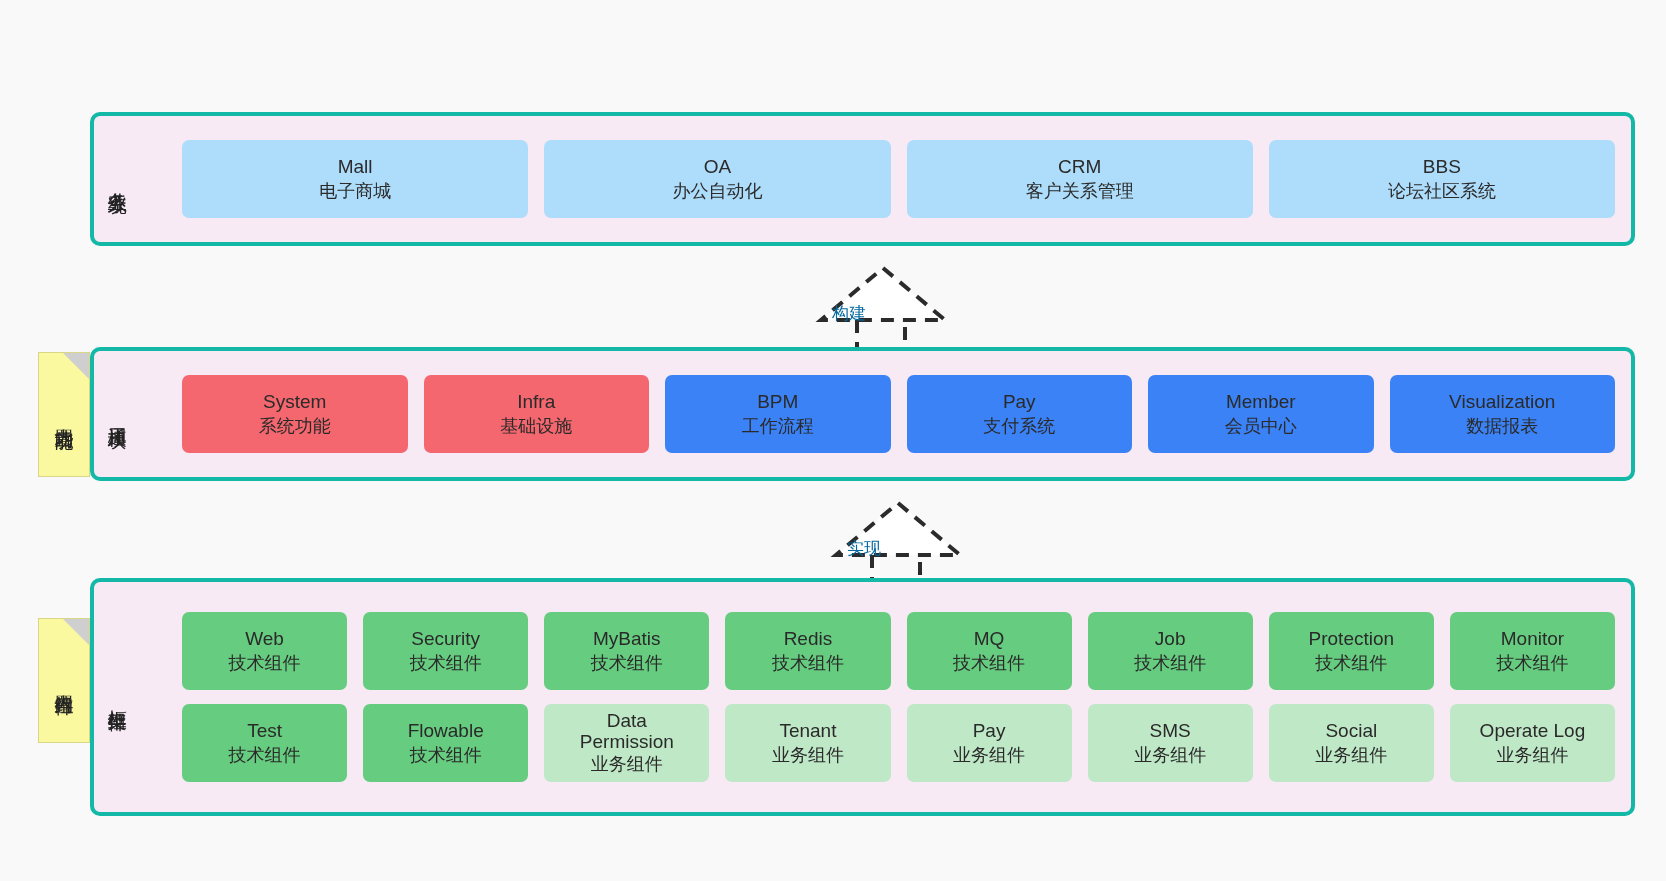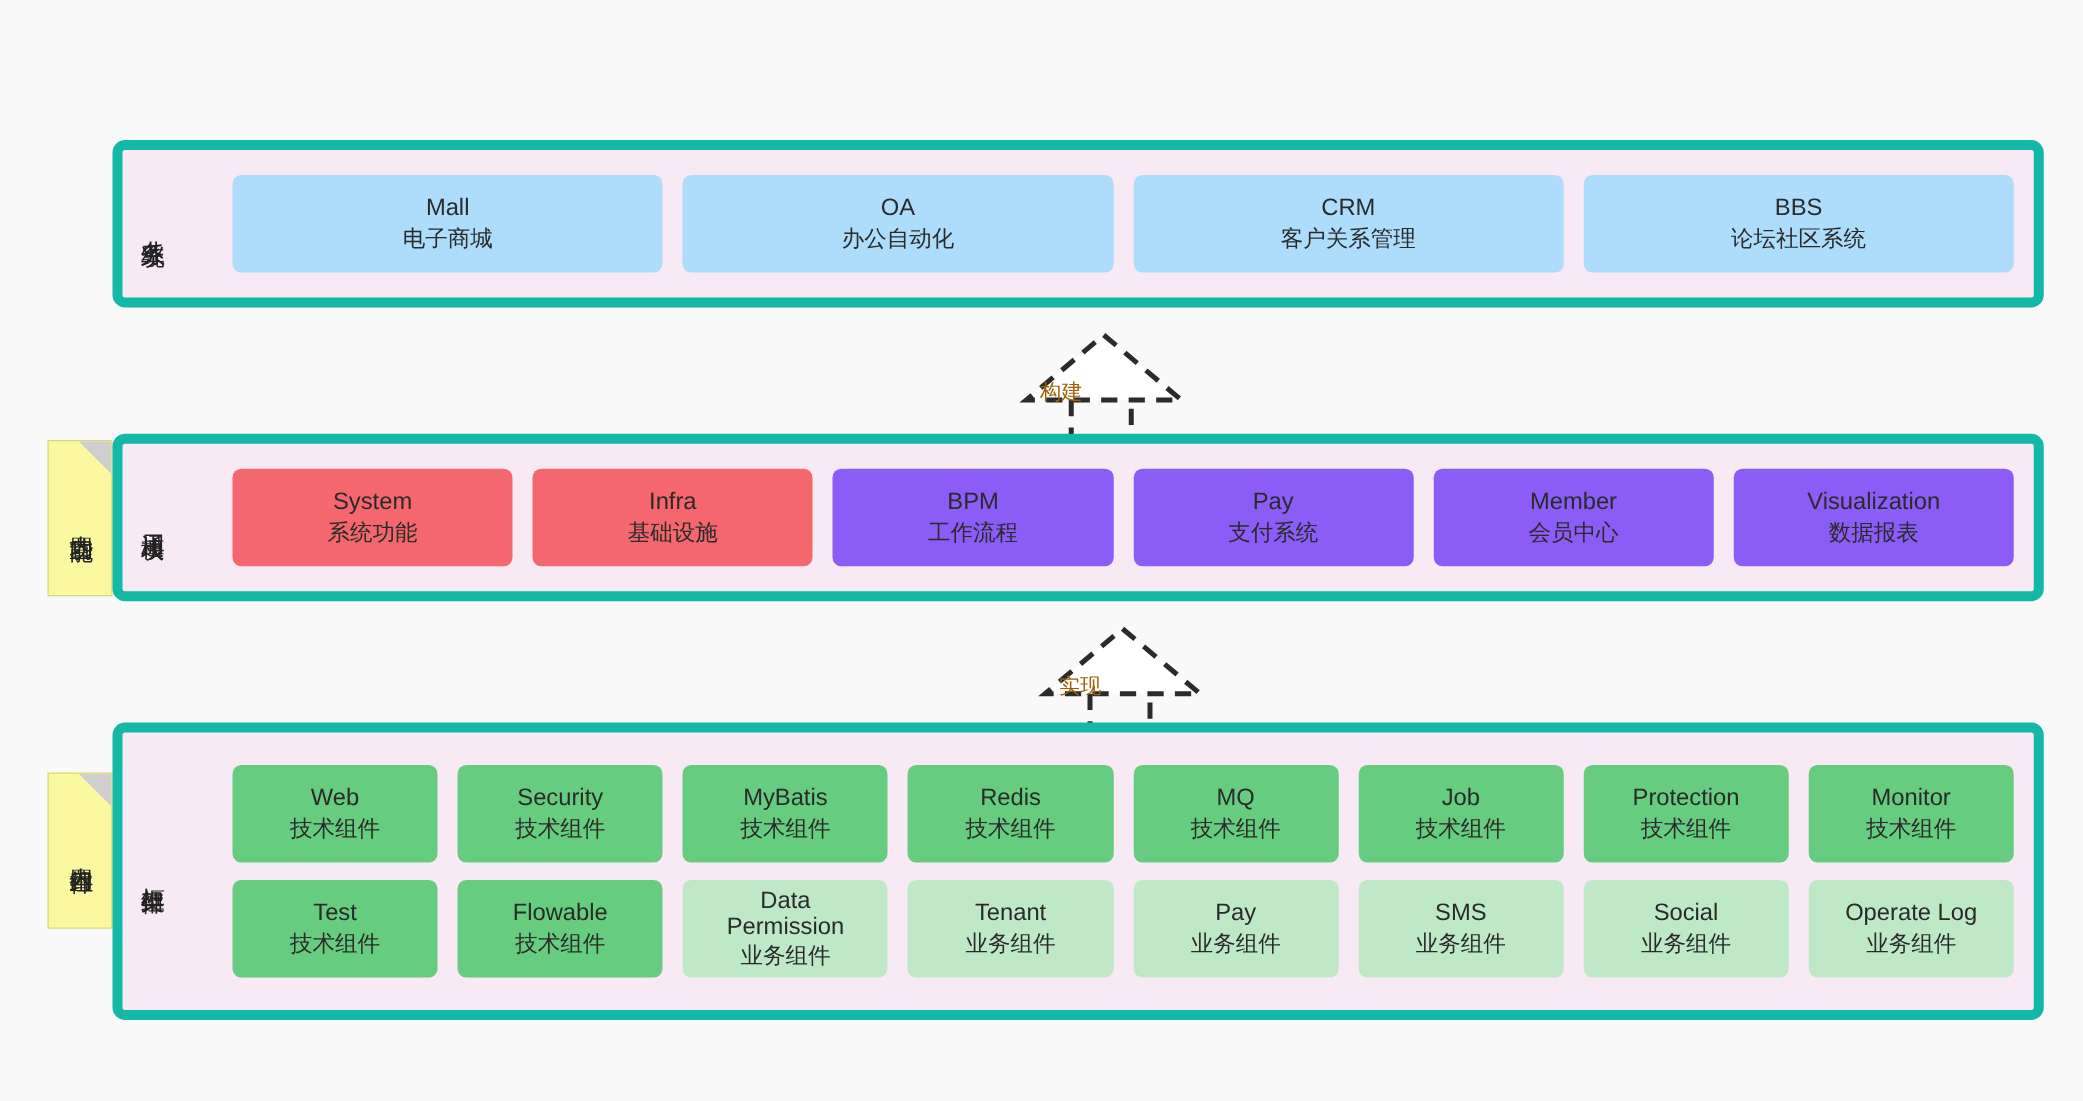--- a/index.html
+++ b/index.html
@@ -14,21 +14,21 @@
     position: relative;
     width: 1666px;
     height: 881px;
     background: #f9f9f9;
   }
 
   
   .layer {
     position: absolute;
     background: #f7eaf5;
-    border: 8px solid #14b8a6;
+    border: 4px solid #14b8a6;
     border-radius: 10px;
     display: flex;
     align-items: stretch;
     gap: 36px;
   }
   .layer-title {
     width: 46px;
     flex: 0 0 46px;
     display: flex;
     align-items: center;
@@ -78,21 +78,21 @@
   }
   .card .t {
     font-size: 19px;
   }
   .card .s {
     font-size: 18px;
   }
   .card.h92  { height: 78px; }
   .card.blue  { background: #aedcfb; }
   .card.red   { background: #f4676e; }
-  .card.pink  { background: #8b5cf6; }
+  .card.pink  { background: #3b82f6; }
   .card.green { background: #66cc7f; text-align: center; }
   .card.mint  { background: #bfe8c7; }
 
   
   .note {
     position: absolute;
     background: #fbf9a0;
     border: 1px solid #d9d787;
     display: flex;
     align-items: center;
@@ -115,21 +115,21 @@
     border-top: 26px solid #cfcfcf;
   }
 
   
   .arrow-wrap {
     position: absolute;
   }
   .arrow-label {
     position: absolute;
     font-size: 17px;
-    color: #a16207;
+    color: #0369a1;
     background: transparent;
     white-space: nowrap;
   }
 </style>
 </head>
 <body>
 
 <div id="stage">
 
   <div class="layer" id="layer-business" style="left:90px; top:112px; width:1545px; height:134px;">

